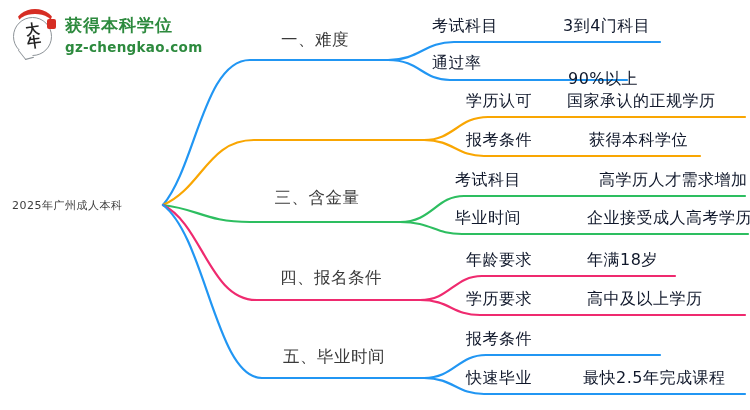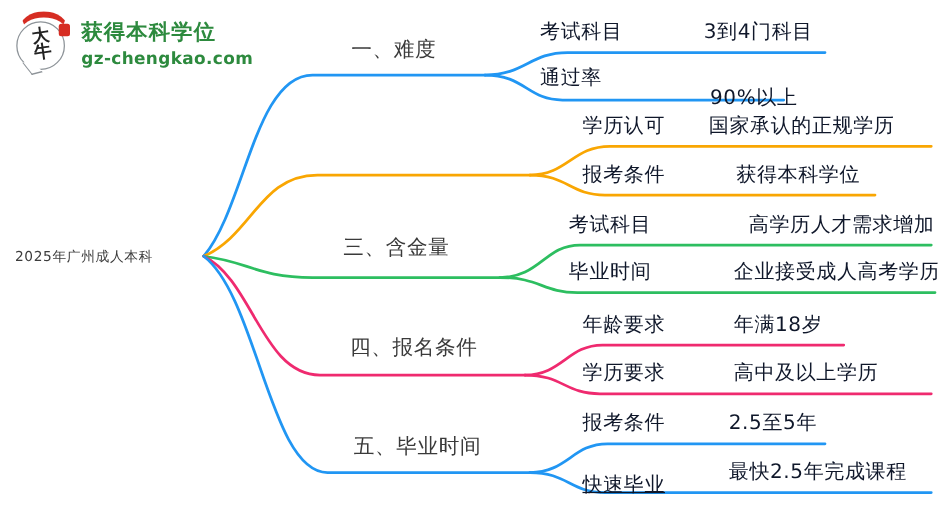--- a/index.html
+++ b/index.html
@@ -125,18 +125,17 @@
   <div class="node" style="left:455px;top:218px;">毕业时间</div>
   <div class="node" style="left:587px;top:218px;">企业接受成人高考学历</div>
 
   <div class="node" style="left:466px;top:260px;">年龄要求</div>
   <div class="node" style="left:587px;top:260px;">年满18岁</div>
 
   <div class="node" style="left:466px;top:299px;text-align:center;">学历要求</div>
   <div class="node" style="left:587px;top:299px;">高中及以上学历</div>
 
   <div class="node" style="left:466px;top:339px;">报考条件</div>
-  <div class="node" style="left:583px;top:339px;">2.5至5年</div>
 
-  <div class="node" style="left:466px;top:388px;text-decoration:underline;">快速毕业</div>
+  <div class="node" style="left:466px;top:378px;">快速毕业</div>
   <div class="node" style="left:583px;top:378px;">最快2.5年完成课程</div>
 
 </div>
 
 </body></html>

